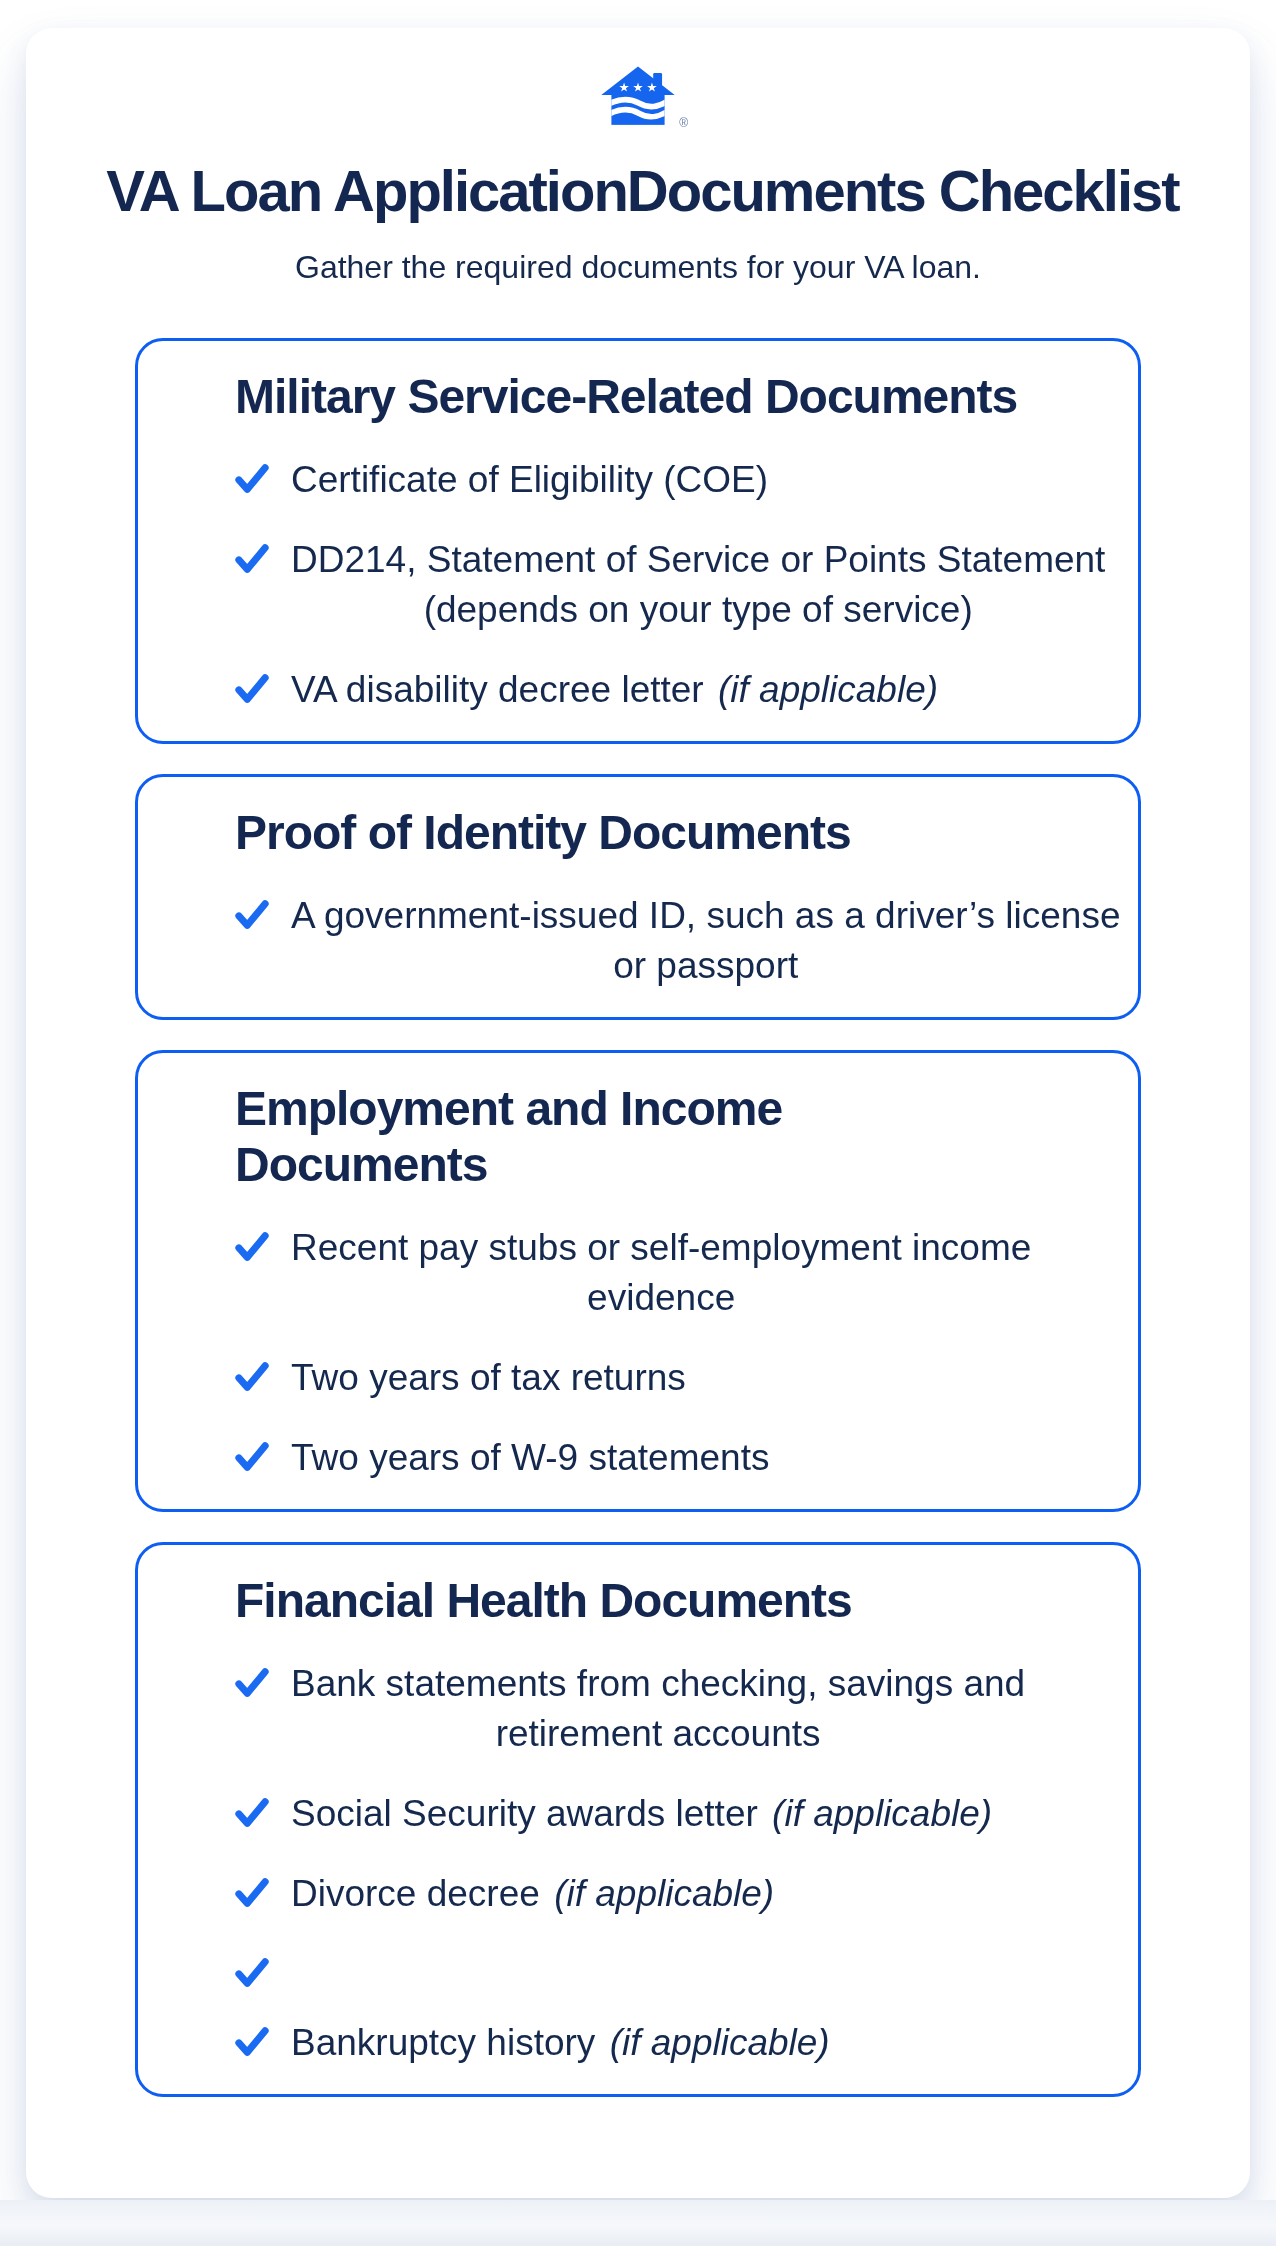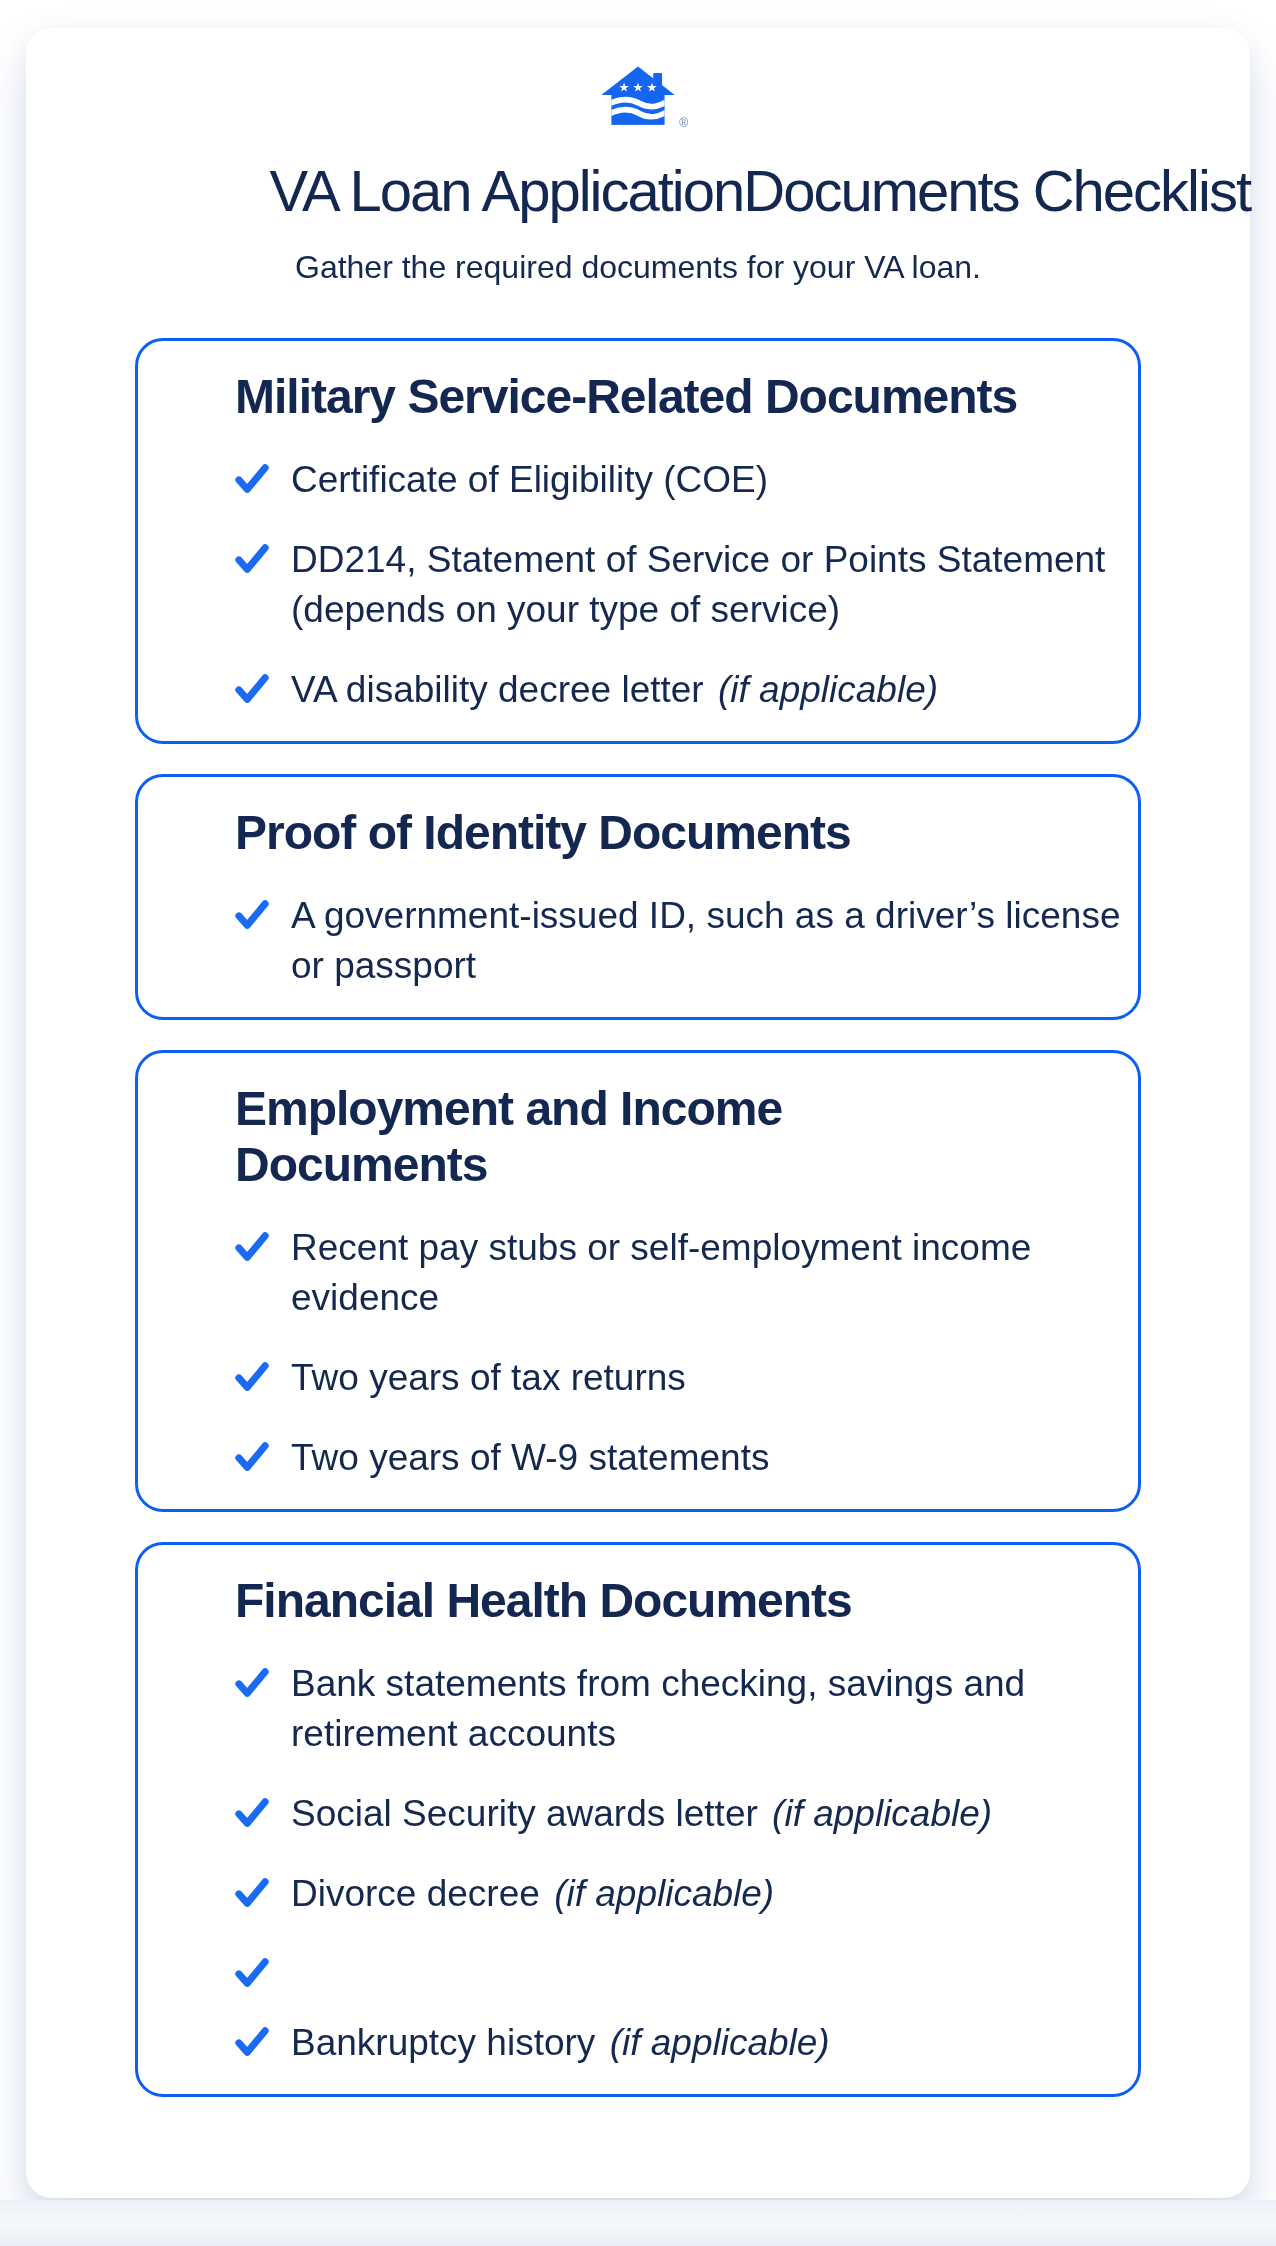--- a/index.html
+++ b/index.html
@@ -19,22 +19,22 @@
     background:linear-gradient(180deg,#edf1f7 0%, #f6f8fb 55%, #e9edf4 100%);
   }
   .card-inner { padding-top:38px; }
   .logo-wrap { width:76px; margin:0 auto; position:relative; }
   .logo-wrap svg { display:block; width:76px; height:62px; }
   .reg-mark {
     position:absolute; right:-12px; bottom:-1px;
     font-size:12px; color:#6b7fae; line-height:1;
   }
   h1 {
-    margin:30px 0 0 0; text-align:right;
-    font-size:58px; line-height:66px; font-weight:400; letter-spacing:-2px;
+    margin:30px 0 0 0; text-align:center;
+    font-size:58px; line-height:66px; font-weight:700; letter-spacing:-2px;
     color:#142750;
     padding-left:9px;
   }
   .subtitle {
     margin-top:22px; text-align:center;
     font-size:32px; line-height:42px; font-weight:400; color:#15294e;
   }
   .sections { width:1006px; margin:50px auto 0; }
   .box {
     box-sizing:border-box; width:1006px;
@@ -45,21 +45,21 @@
   }
   .box h2 {
     margin:0; font-size:48px; line-height:56px; font-weight:700;
     letter-spacing:-1px; color:#142750;
   }
   .box h2 .hline { display:block; white-space:nowrap; }
   .item { display:flex; align-items:flex-start; gap:22px; margin-top:30px; }
   .check { flex:0 0 34px; margin-top:9px; }
   .check svg { display:block; width:34px; height:30px; }
   .item-text { font-size:37px; line-height:50px; color:#15294e; }
-  .line { white-space:nowrap; }
+  .line { white-space:nowrap;text-align:center; }
   .note { font-style:italic; margin-left:4px; }
   .note:empty { margin-left:0; }
 </style>
 </head>
 <body>
 
 <div class="card">
   <div class="card-inner">
 
     <div class="logo-wrap">

